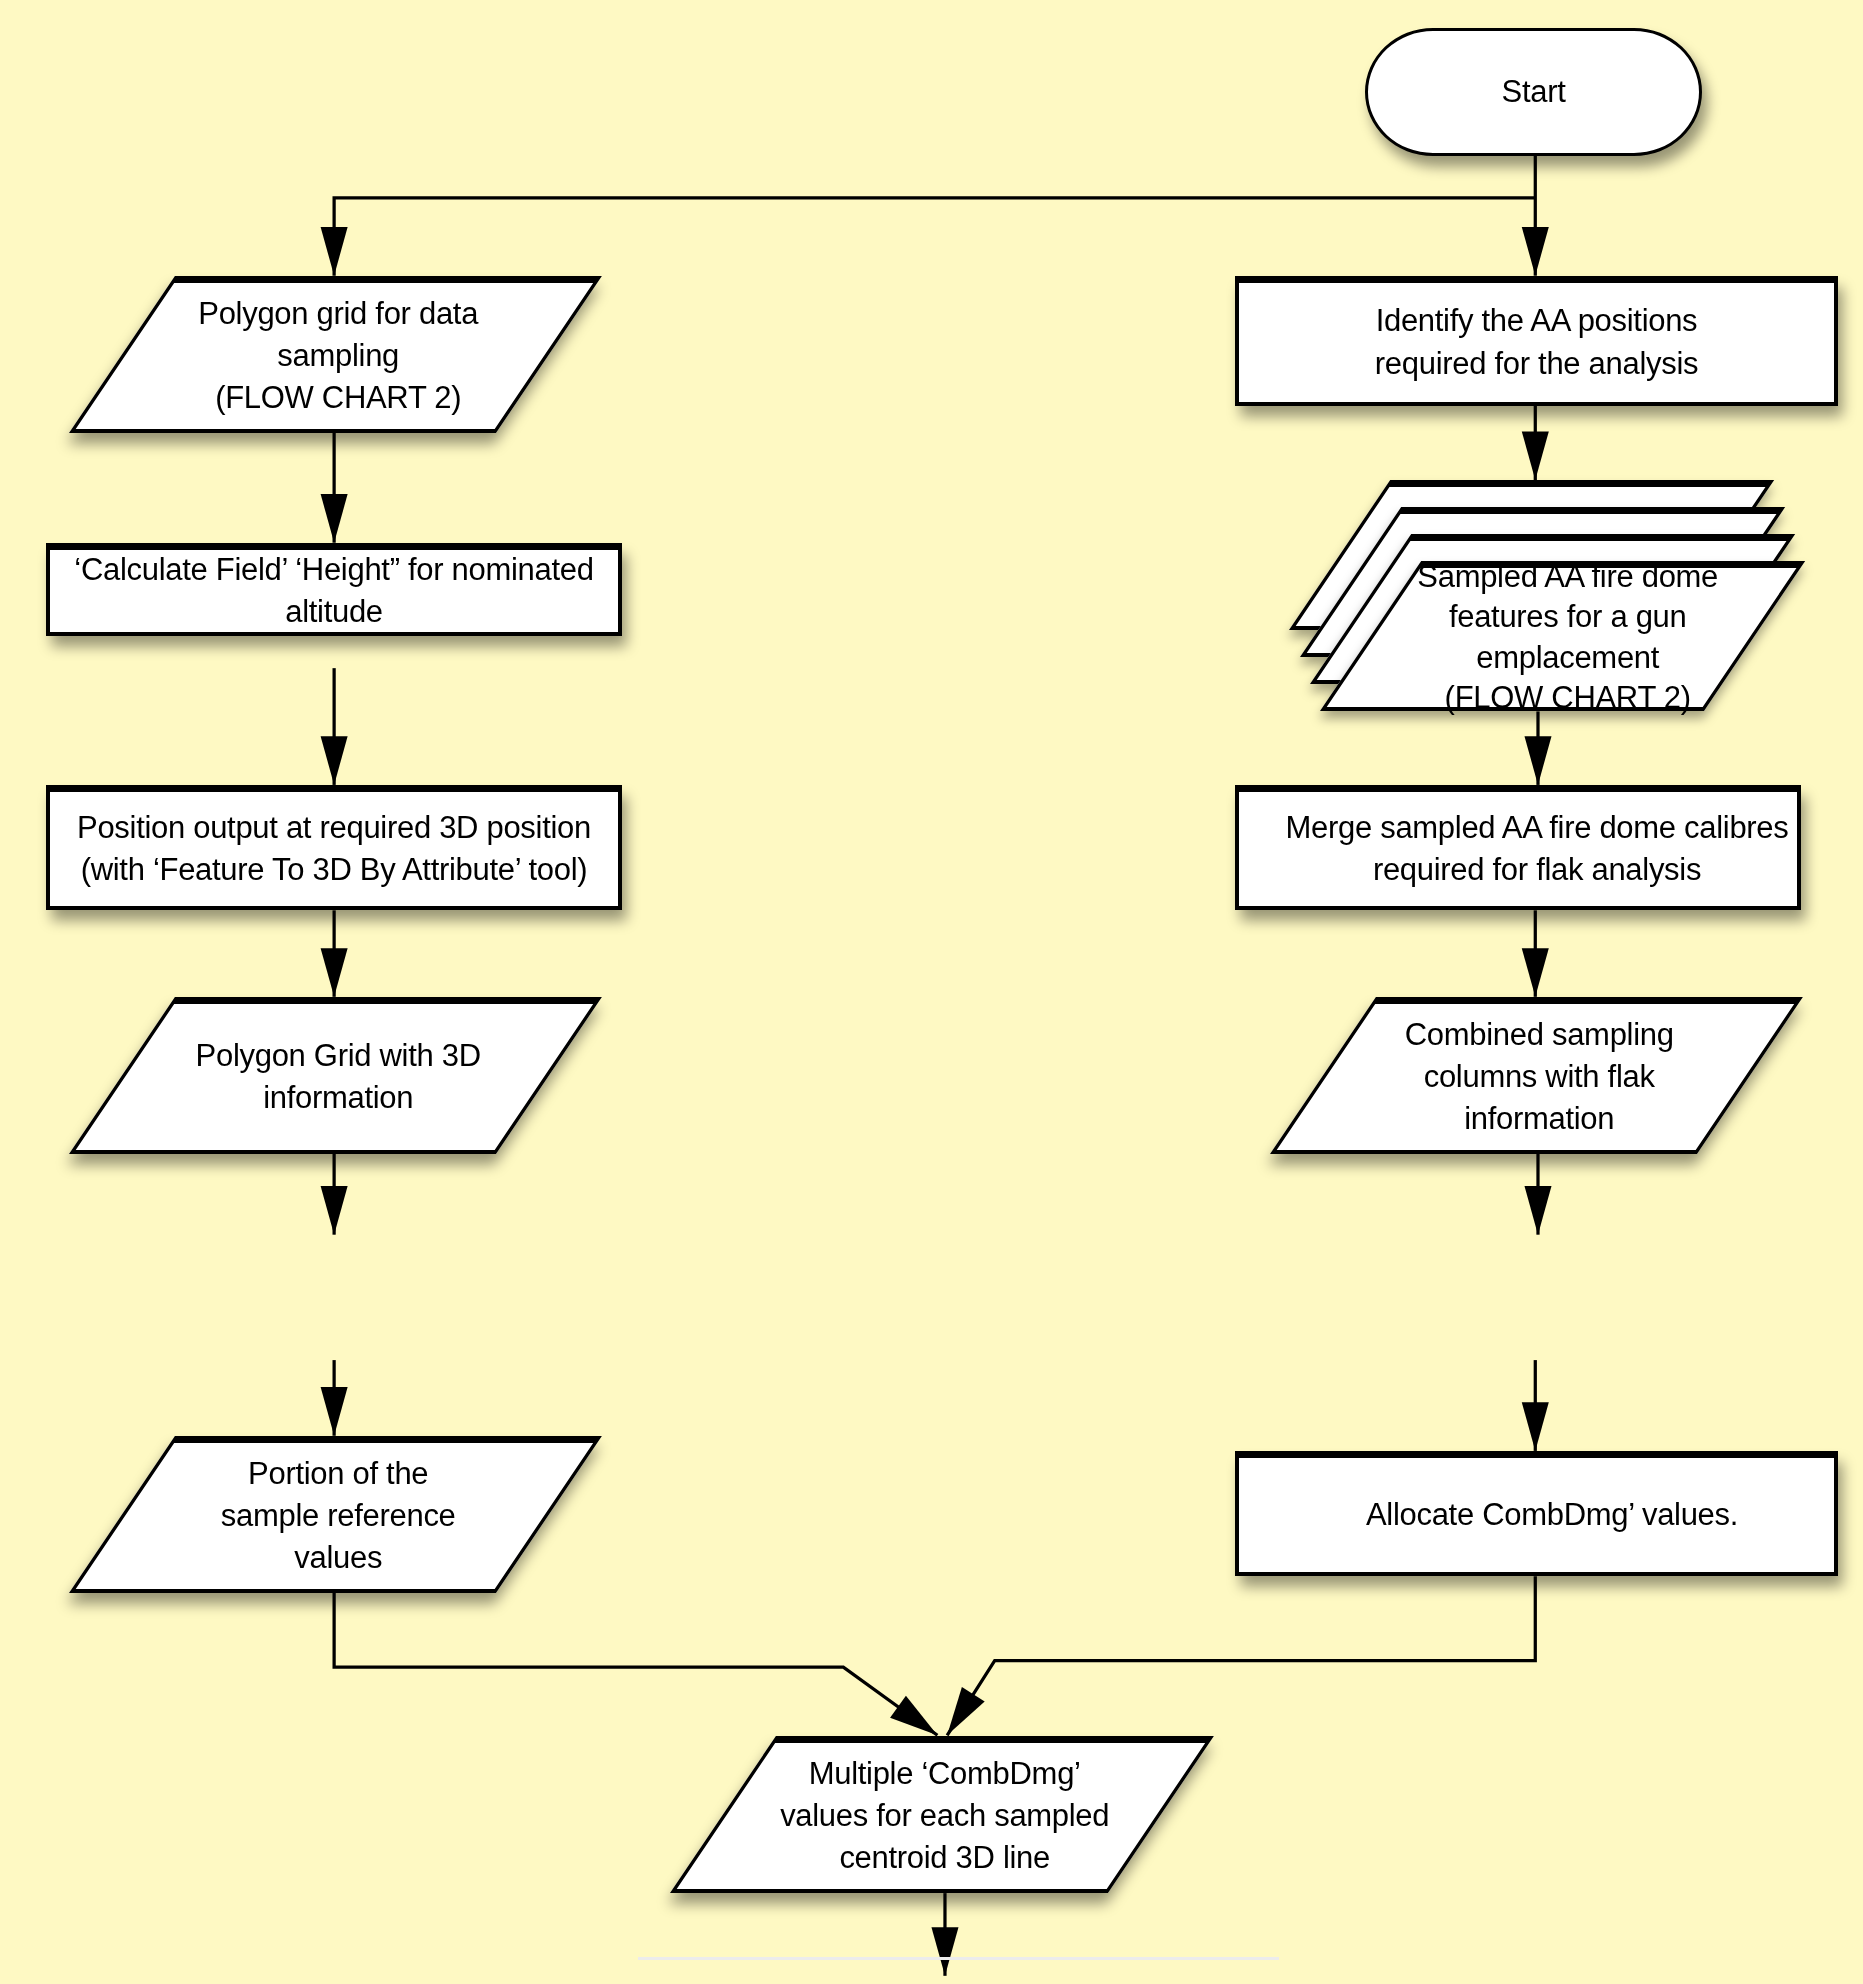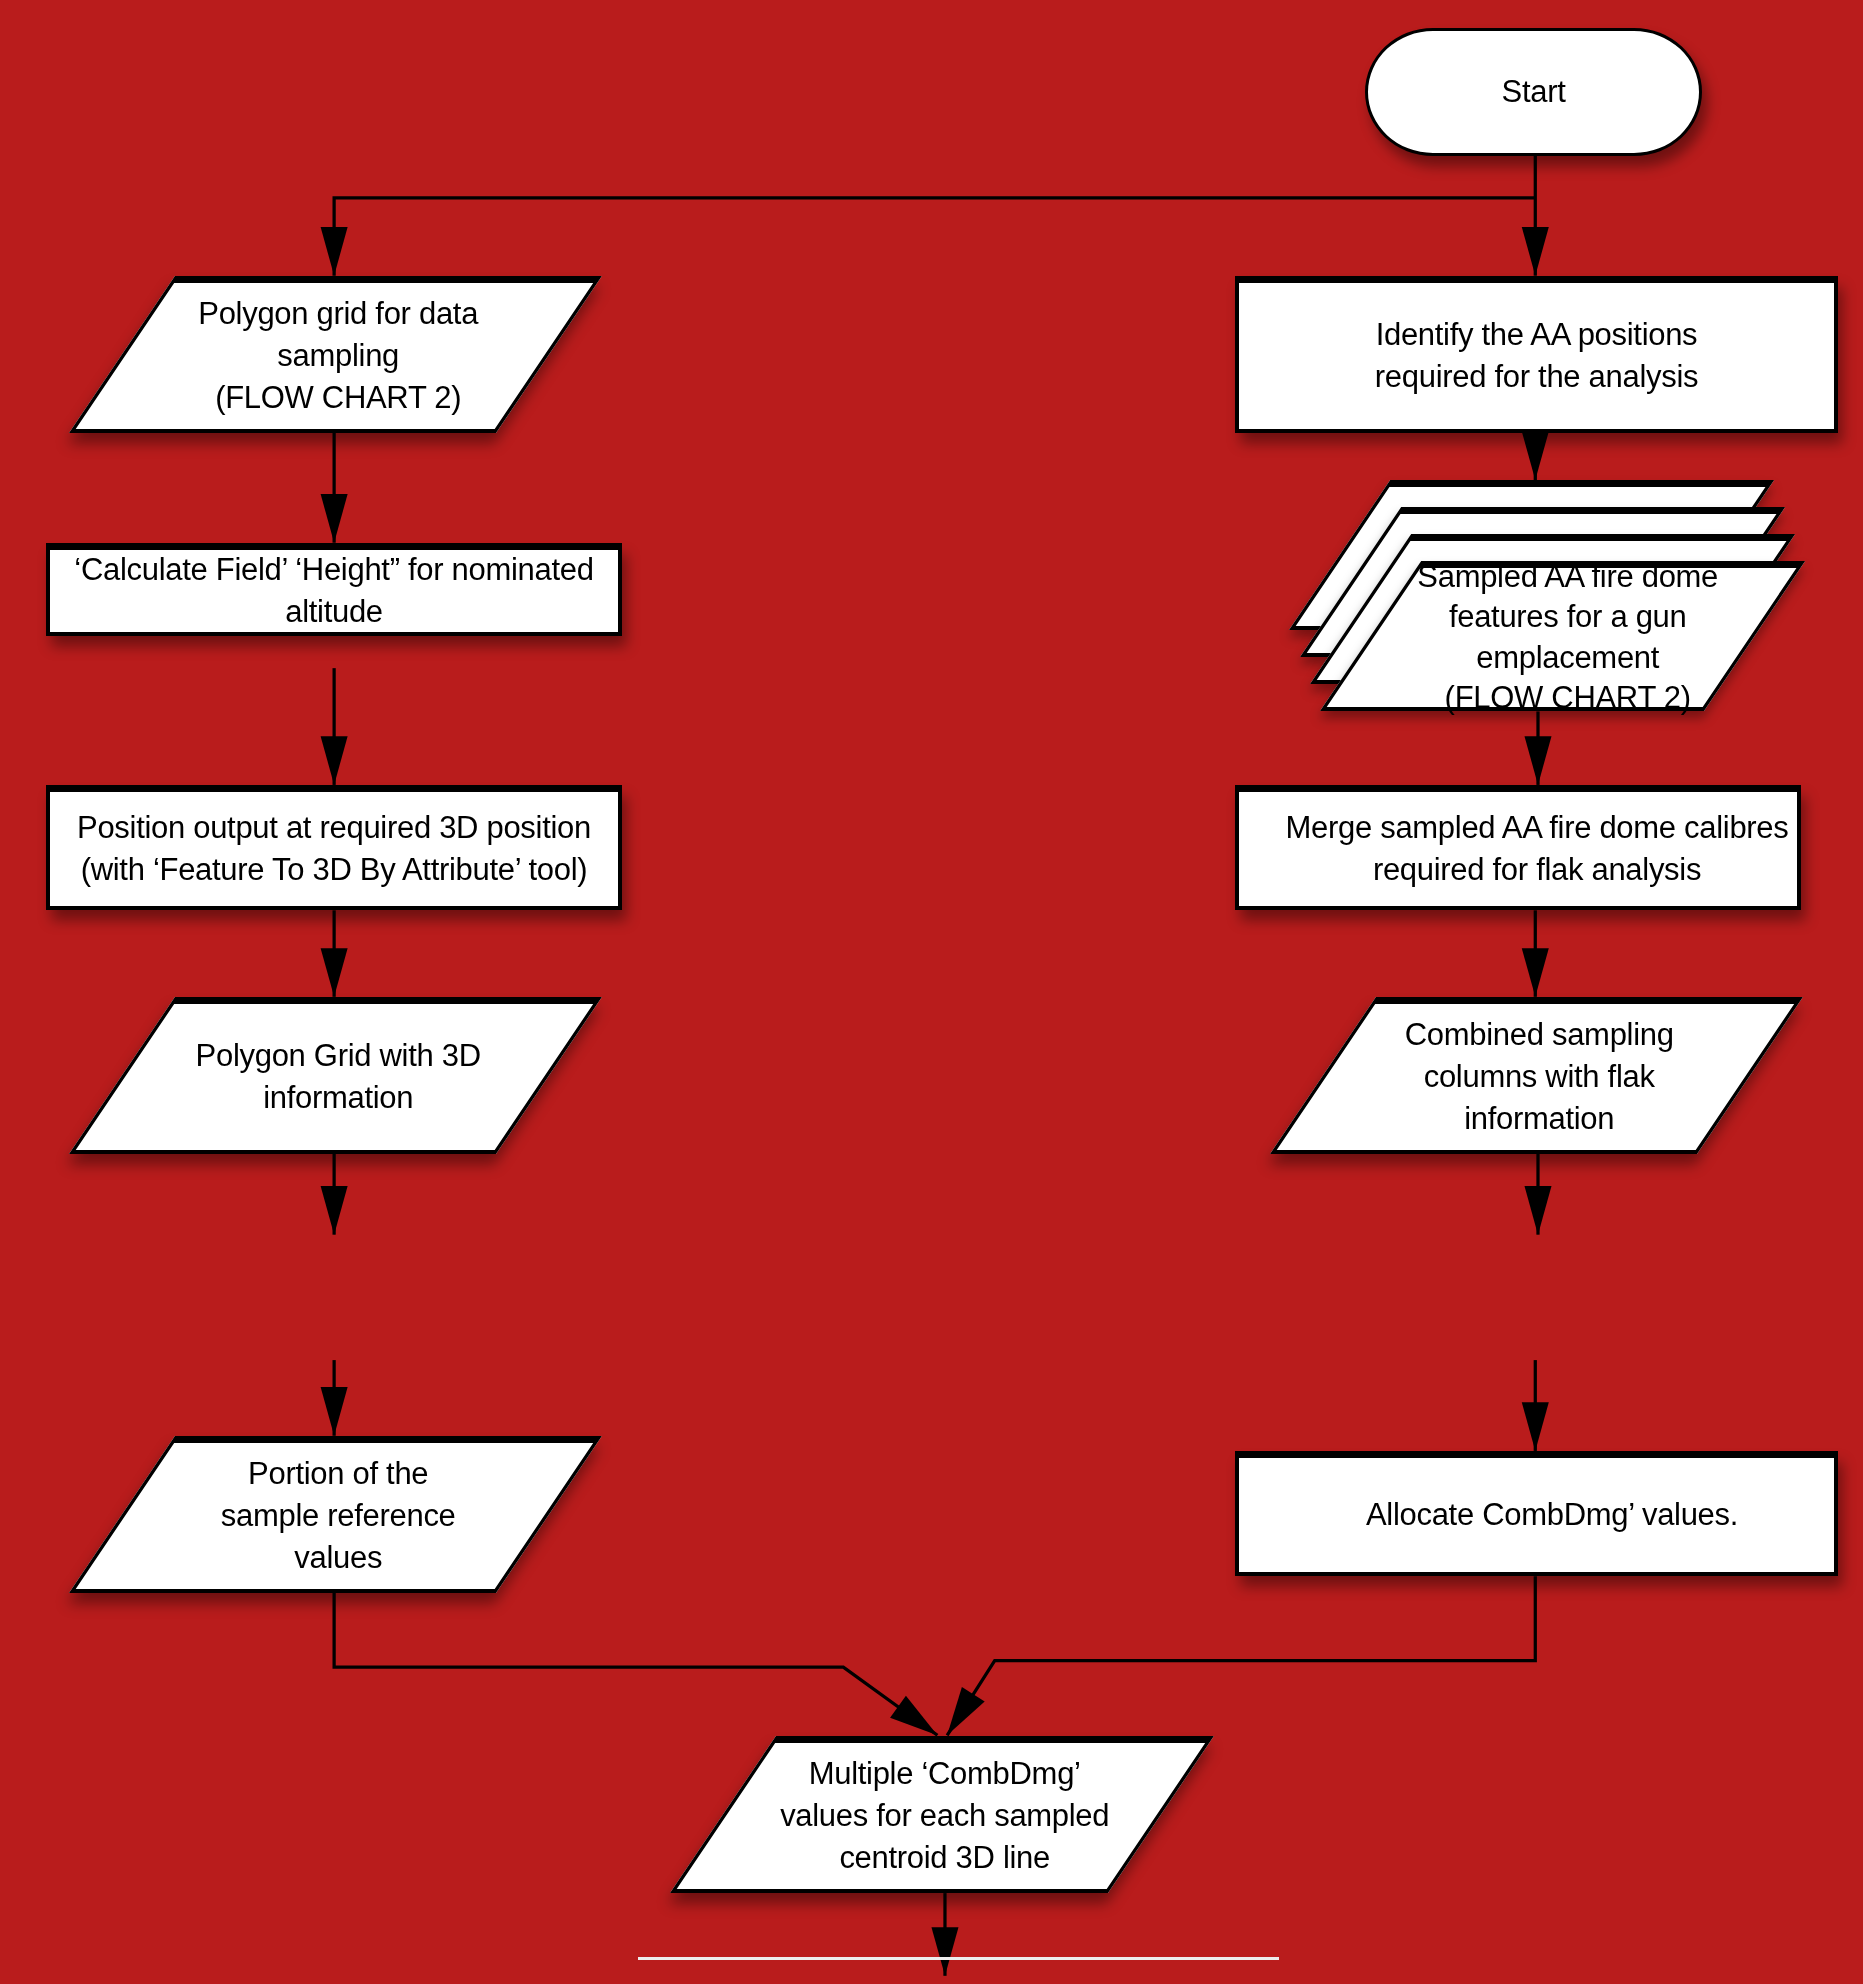--- a/index.html
+++ b/index.html
@@ -1,19 +1,19 @@
 <!DOCTYPE html>
 <html style="font-size:8.6px"><head>
 <meta charset="utf-8">
 <style>
   html,body { margin:0; padding:0; background:#ffffff; }
   #canvas {
     position:relative;
     width:1864px; height:1985px;
-    background:#b91c1c;
+    background:#fef9c3;
     font-family:"Liberation Sans", sans-serif;
     color:#000;
   }
   .node {
     position:absolute;
     background:#ffffff;
     border:4.9px solid #000000;
     box-sizing:border-box;
     display:flex;
     align-items:center;
@@ -116,21 +116,21 @@
 information</div>
   </div>
 
 
   <div class="node para" style="left:69px; top:1436px; width:427px; height:157px;">
     <div class="label">Portion of the
 sample reference
 values</div>
   </div>
 
-  <div class="node rect" style="left:1235px; top:276px; width:603px; height:157px;">
+  <div class="node rect" style="left:1235px; top:276px; width:603px; height:130px;">
     <span class="label-text">Identify the AA positions
 required for the analysis</span>
   </div>
 
   <div class="node para stack-layer" style="left:1289px; top:480px; width:384px; height:150px;"></div>
   <div class="node para stack-layer" style="left:1300px; top:507px; width:384px; height:150px;"></div>
   <div class="node para stack-layer" style="left:1310px; top:534px; width:384px; height:150px;"></div>
   <div class="node para stack-layer stack-front" style="left:1320px; top:561px; width:384px; height:150px;">
     <div class="label">Sampled AA fire dome
 features for a gun

